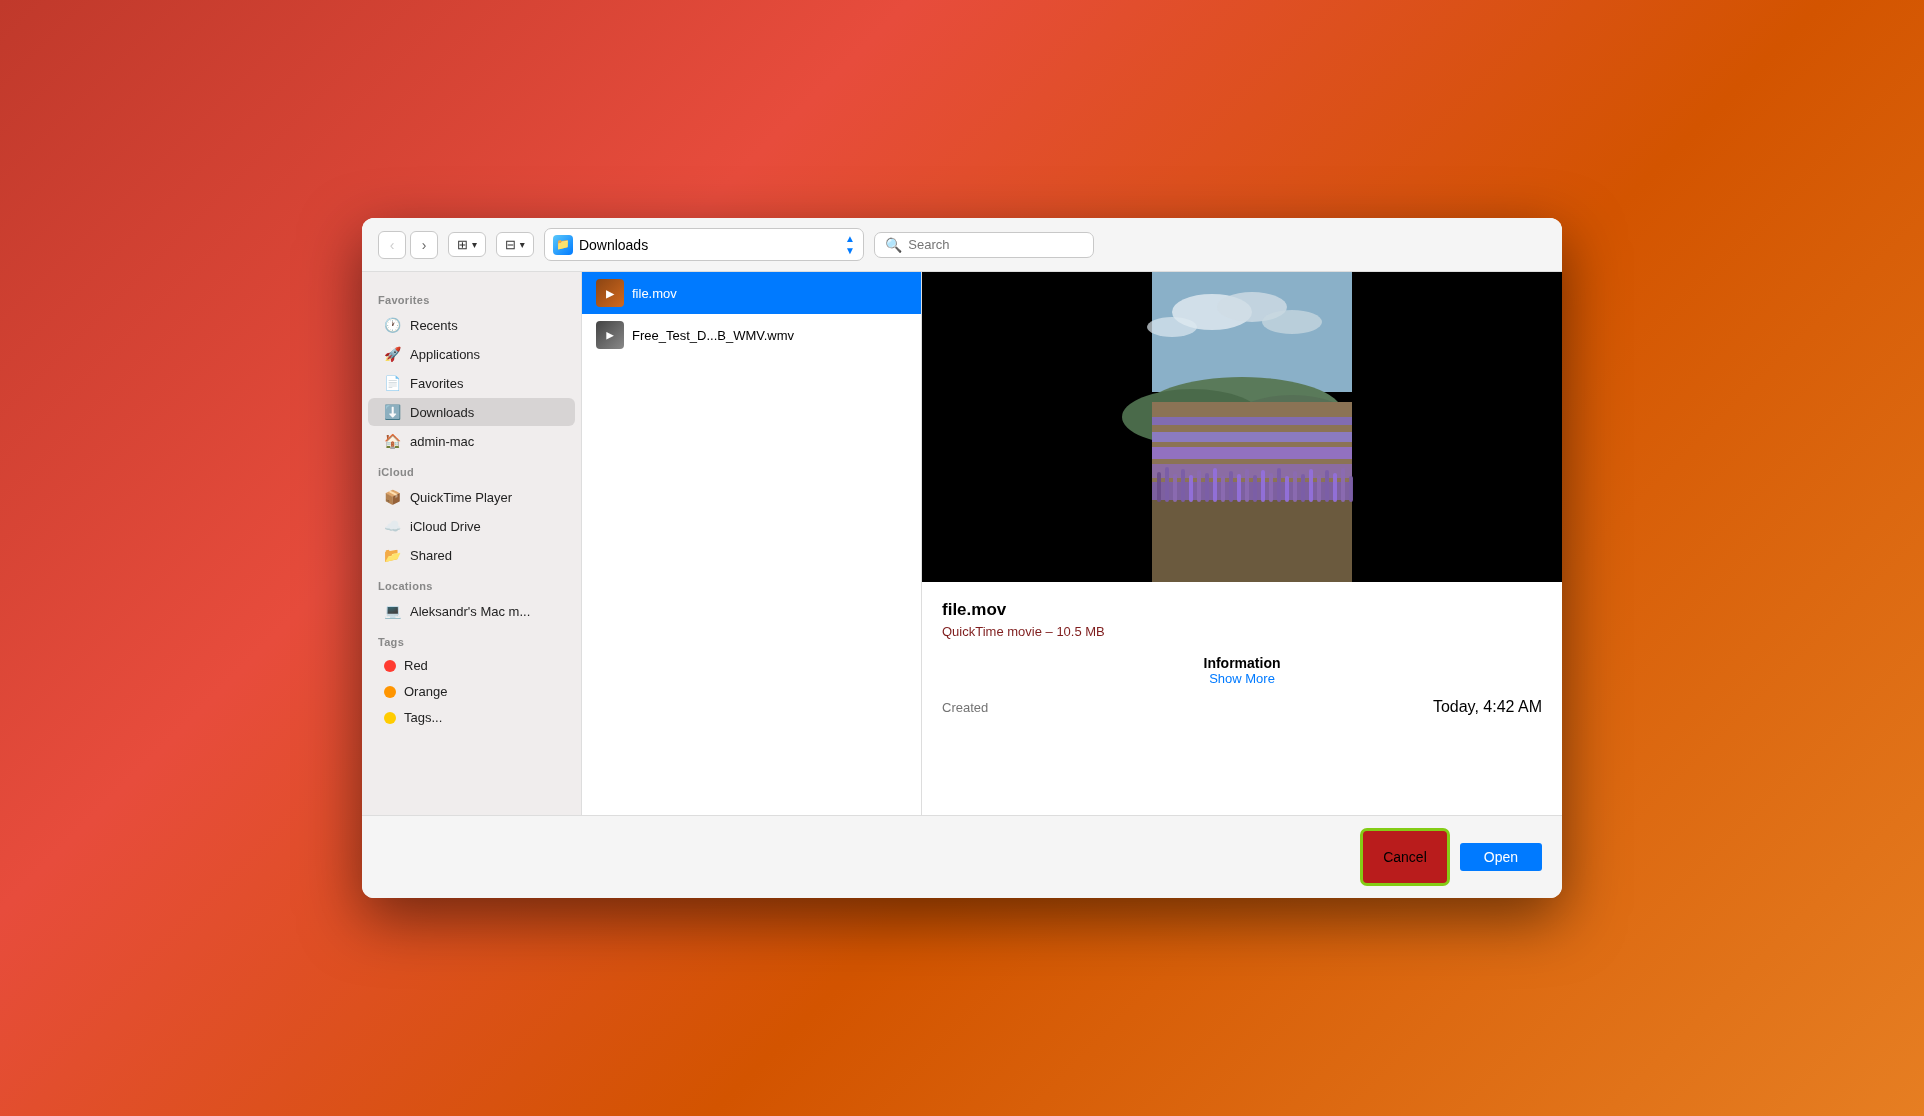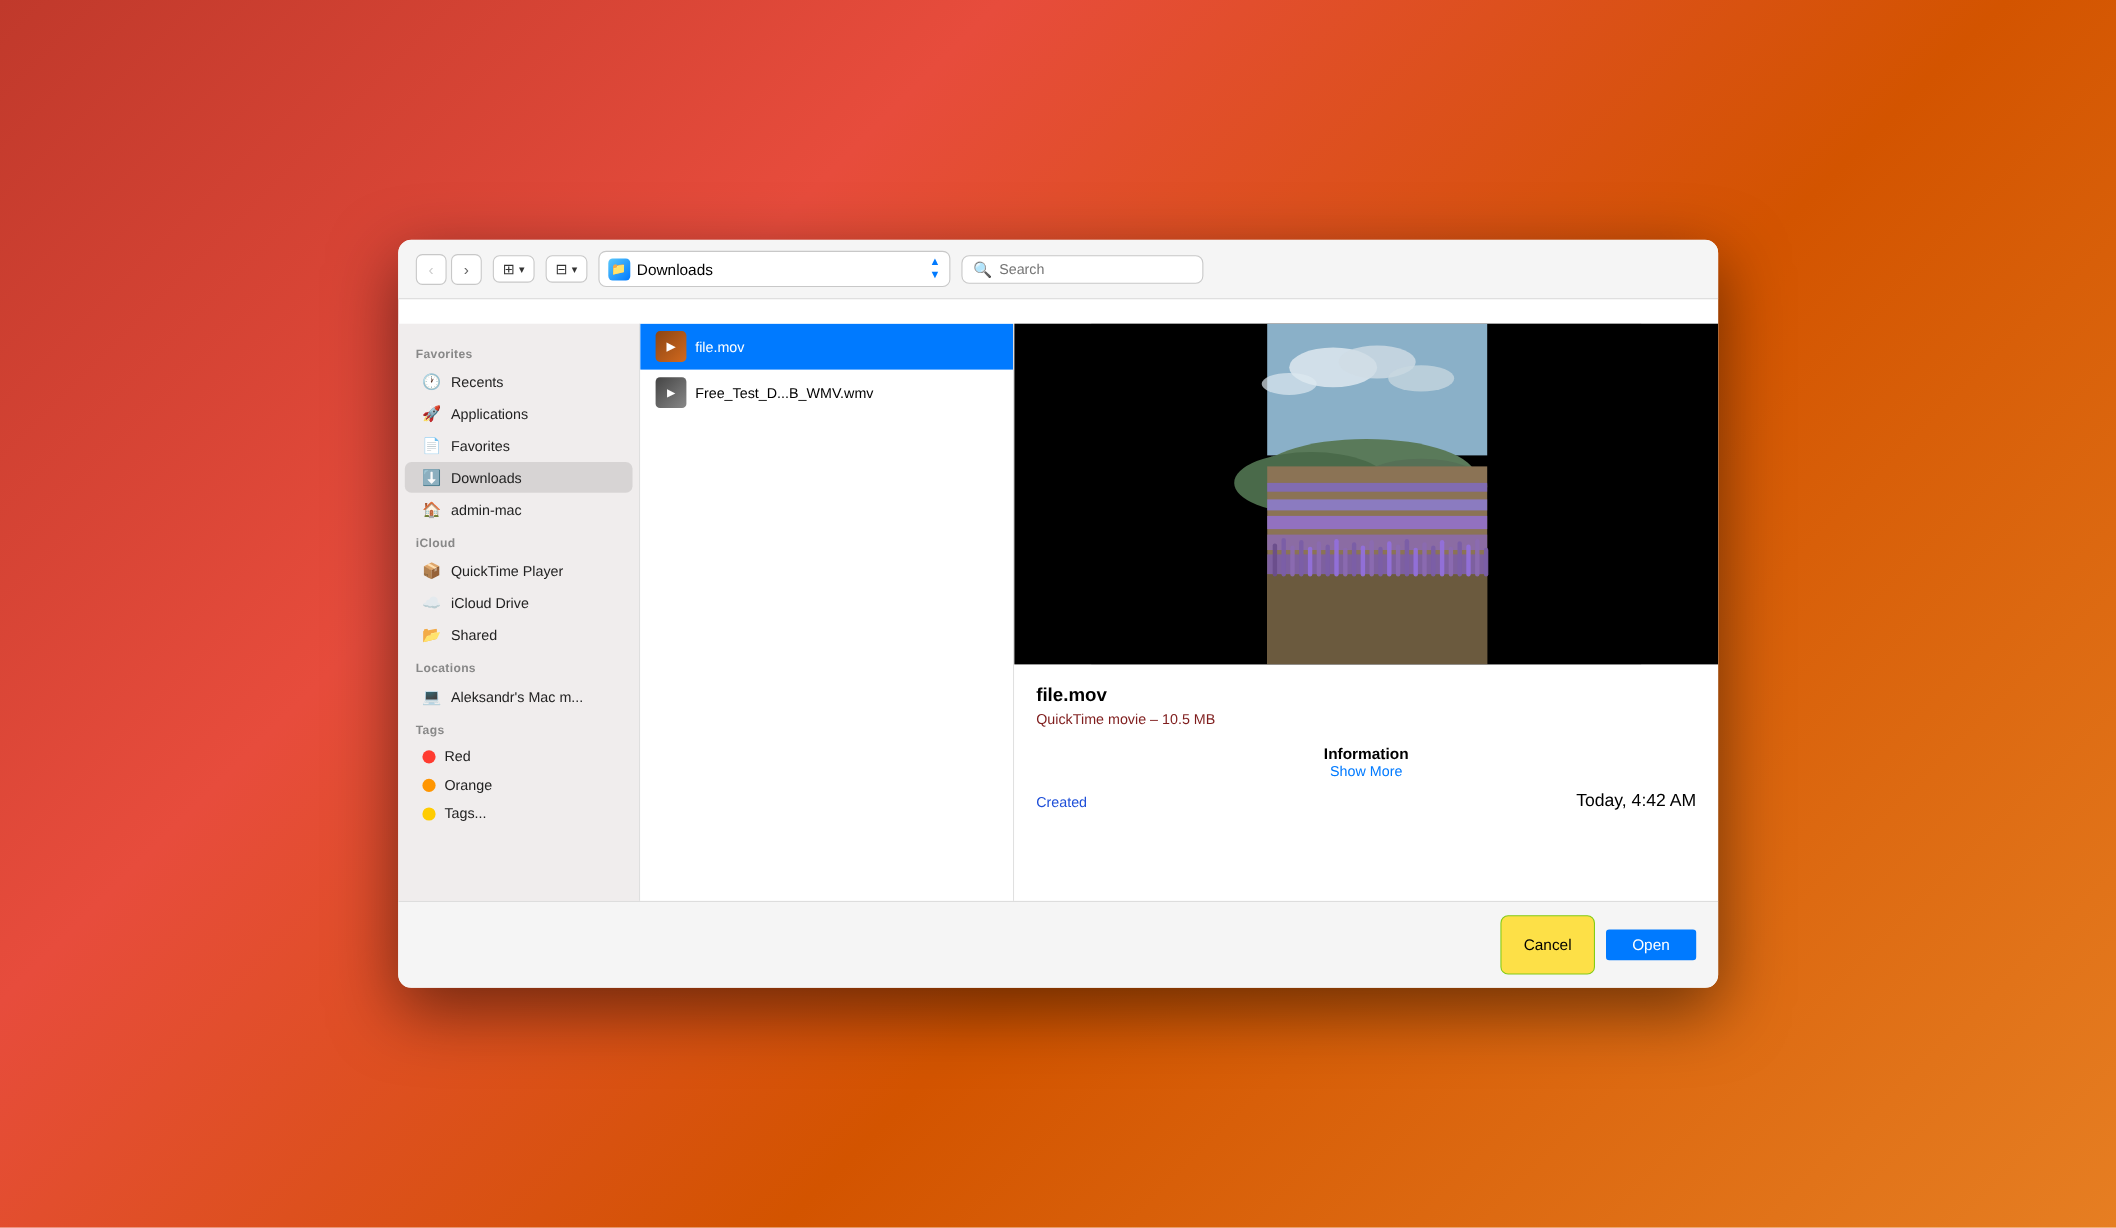--- a/index.html
+++ b/index.html
@@ -114,21 +114,20 @@
       font-size: 13px;
       background: transparent;
       color: #999;
       width: 100%;
     }
     .search-icon-svg { color: #999; font-size: 14px; }
     .content {
       display: flex;
       flex: 1;
       overflow: hidden;
-      margin-top: 22px;
     }
     .sidebar {
       width: 220px;
       background: #f0eded;
       border-right: 1px solid #ddd;
       overflow-y: auto;
       padding: 12px 0;
       flex-shrink: 0;
     }
     .sidebar-section-header {
@@ -271,41 +270,41 @@
       cursor: pointer;
     }
     .info-row {
       display: flex;
       justify-content: space-between;
       align-items: center;
       padding: 4px 0;
     }
     .info-label {
       font-size: 13px;
-      color: #1d4ed8;
+      color: #737373;
     }
     .info-value {
       font-size: 16px;
       color: #000;
       font-weight: 500;
     }
     .bottom-bar {
       display: flex;
       justify-content: flex-end;
       align-items: center;
       padding: 12px 20px;
       background: #f5f5f5;
       border-top: 1px solid #ddd;
       gap: 10px;
     }
     .btn-cancel {
       padding: 18px 20px;
       border-radius: 7px;
-      border: 1px solid #84cc16;
-      background: #fde047;
+      border: 3px solid #84cc16;
+      background: #b91c1c;
       font-size: 14px;
       color: #000;
       cursor: pointer;
     }
     .btn-open {
       padding: 6px 24px;
       border-radius: 3px;
       border: none;
       background: #007aff;
       font-size: 14px;

